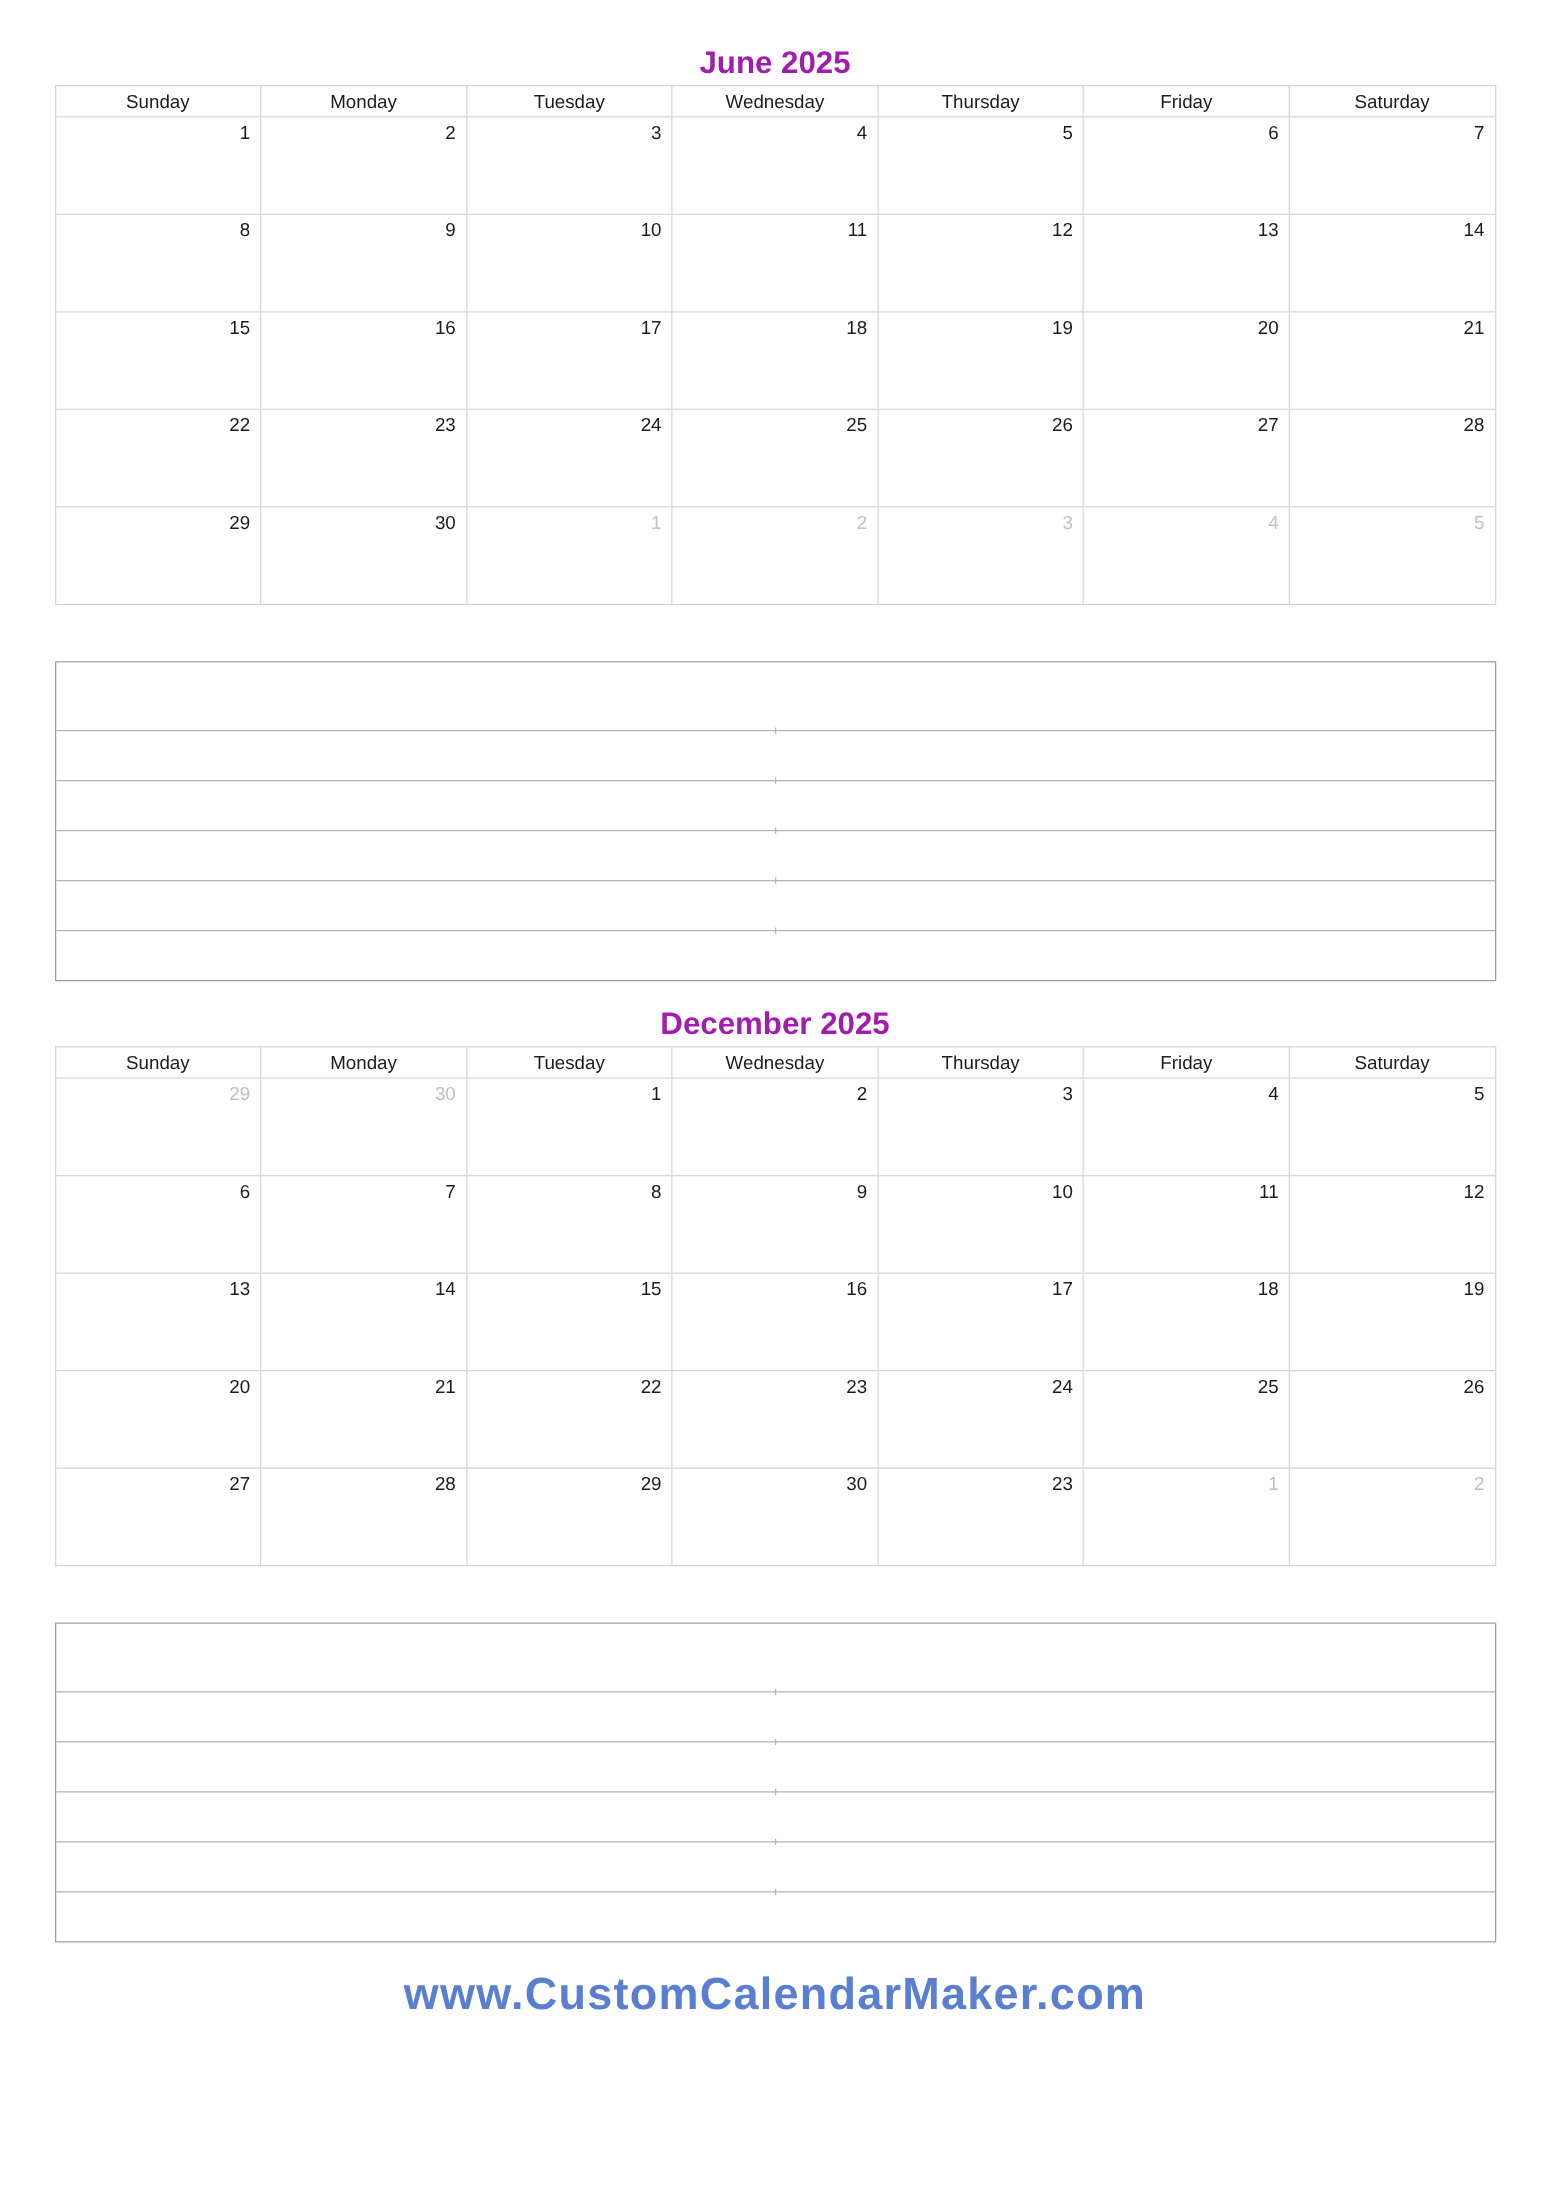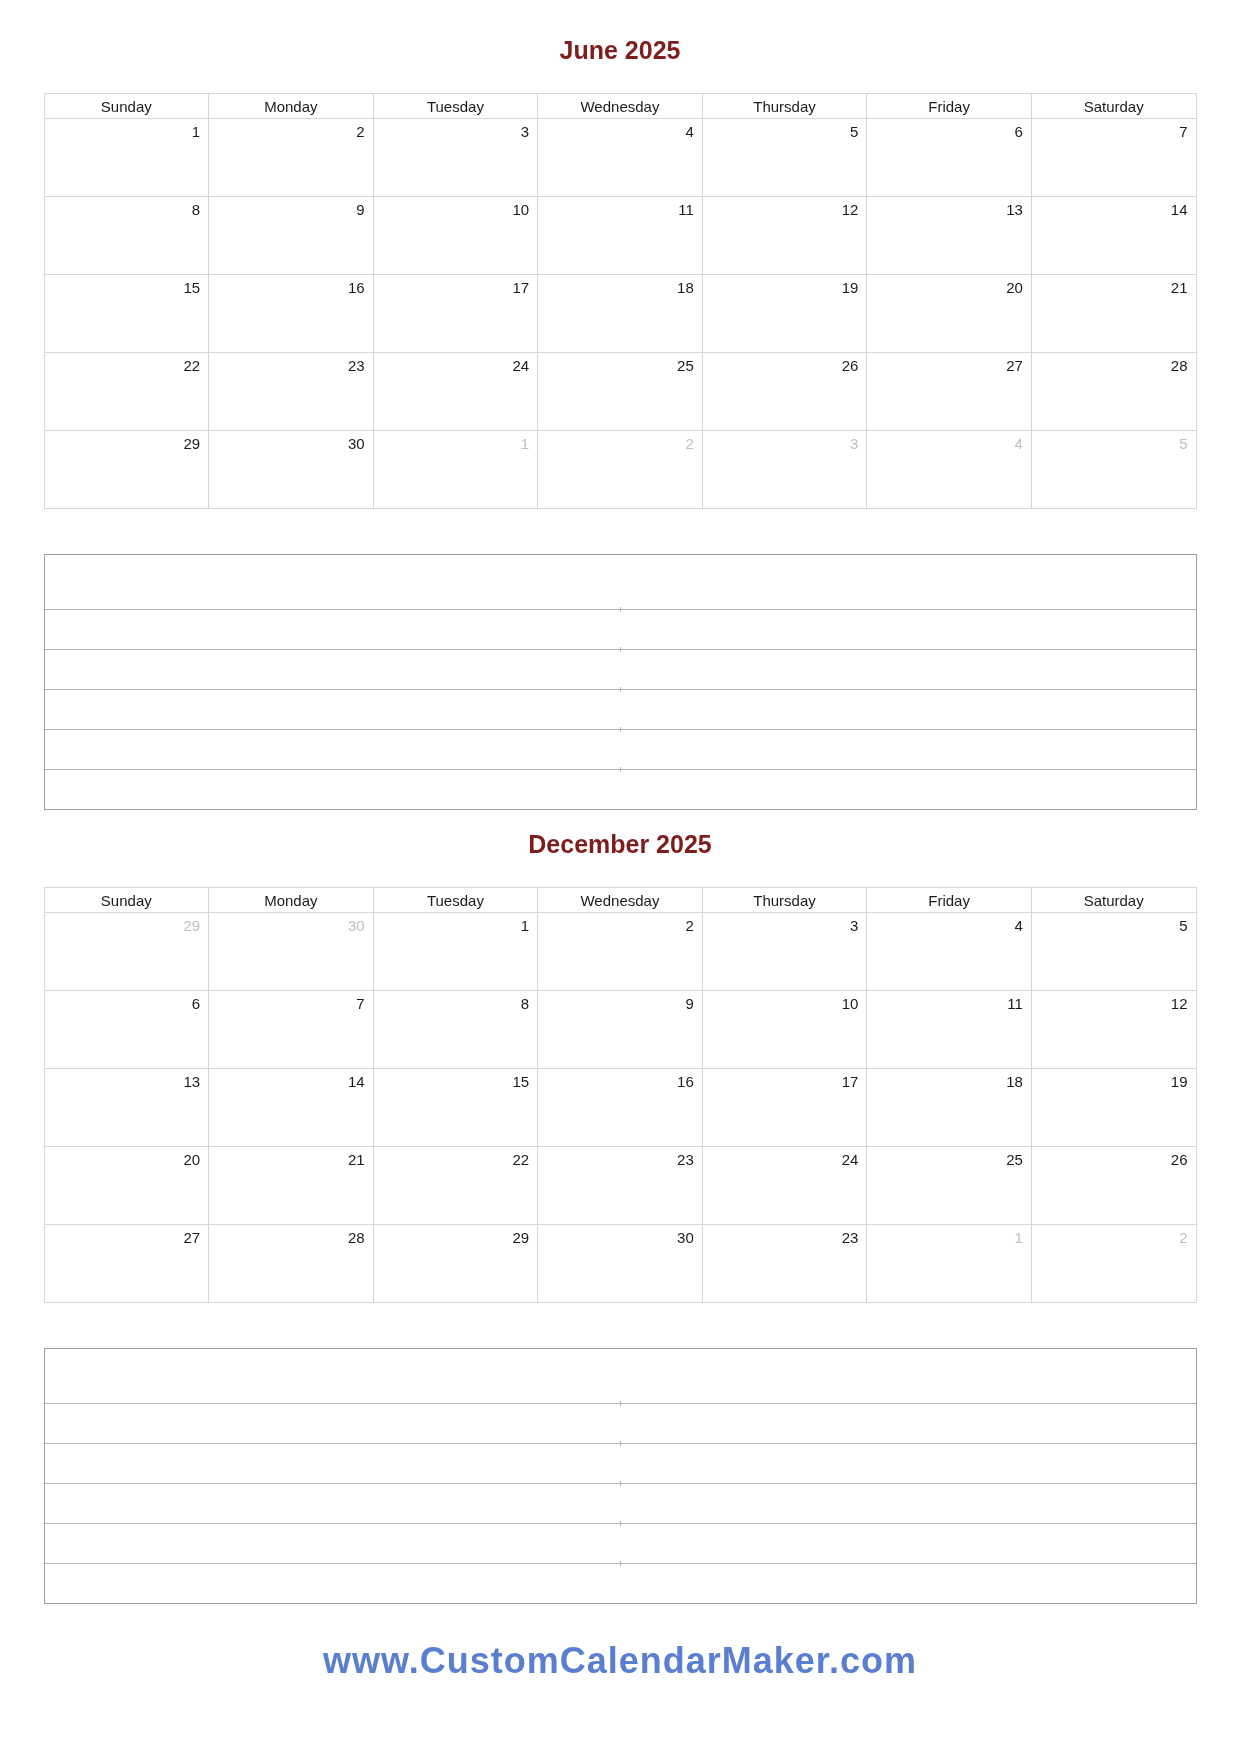--- a/index.html
+++ b/index.html
@@ -19,27 +19,27 @@
     width: 1153px;
     margin: 0 auto;
   }
   .month-title {
     margin: 0;
     padding: 0;
     text-align: center;
     font-size: 25px;
     line-height: 29px;
     font-weight: bold;
-    color: #7f1d1d;
+    color: #a21caf;
   }
   .month-title.first { margin-top: 36px; }
   .month-title.second { margin-top: 20px; }
   table.calendar {
     width: 100%;
-    margin-top: 28px;
+    margin-top: 3px;
     border-collapse: collapse;
     table-layout: fixed;
   }
   table.calendar th {
     height: 25px;
     font-size: 15px;
     font-weight: 400;
     text-align: center;
     vertical-align: middle;
     color: #1c1c1c;
@@ -73,21 +73,21 @@
   .notes-row:not(.first)::after {
     content: "";
     position: absolute;
     top: -3px;
     left: 50%;
     width: 1px;
     height: 5px;
     background: #b4b4b4;
   }
   .footer {
-    margin-top: 36px;
+    margin-top: 20px;
     text-align: center;
     font-size: 36px;
     line-height: 42px;
     font-weight: bold;
     letter-spacing: 1px;
   }
 </style>
 </head>
 <body>
 

